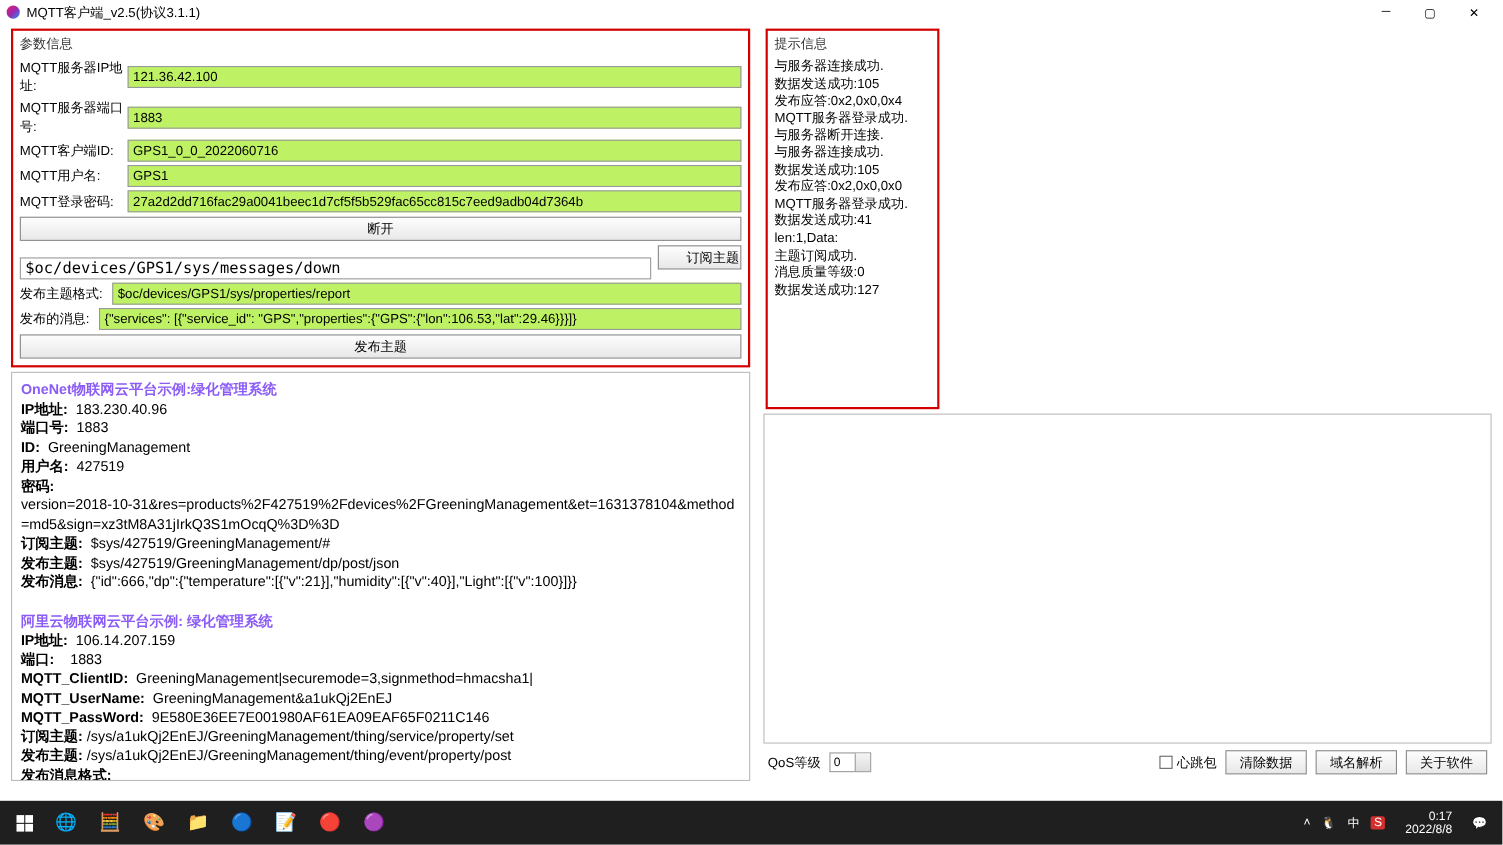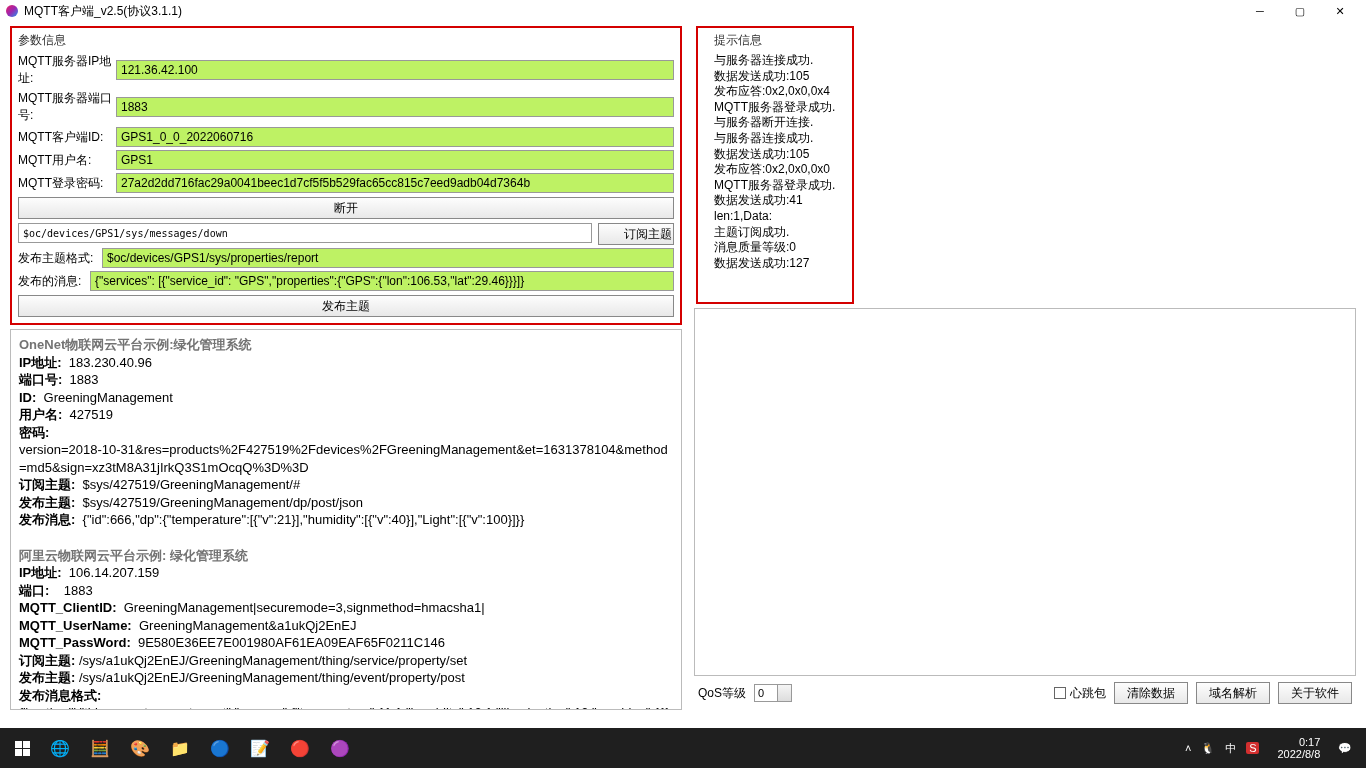--- a/index.html
+++ b/index.html
@@ -6,32 +6,32 @@
 body { background: #fff; width: 1366px; height: 768px; overflow: hidden; position: relative; }
 .titlebar { height: 22px; display: flex; align-items: center; padding: 0 6px; font-size: 12px; background: #fff; }
 .titlebar .app-icon { width: 12px; height: 12px; border-radius: 50%; background: linear-gradient(135deg, #e91e63, #9c27b0, #2196f3); margin-right: 6px; }
 .titlebar .spacer { flex: 1; }
 .win-controls { display: flex; }
 .win-controls div { width: 40px; height: 22px; display: flex; align-items: center; justify-content: center; font-size: 11px; }
 .main { display: flex; gap: 12px; padding: 4px 10px 0 10px; height: 688px; }
 .left-col { width: 672px; display: flex; flex-direction: column; justify-content: space-between; }
 .right-col { flex: 1; display: flex; flex-direction: column; }
 .params-box { border: 2px solid #d40000; padding: 4px 6px 6px 6px; }
-.hints-box { border: 2px solid #d40000; padding: 4px 16px; width: 158px; height: 278px; margin-left: 2px; }
+.hints-box { border: 2px solid #d40000; padding: 4px 6px; width: 158px; height: 346px; margin-left: 2px; }
 .box-title { font-size: 12px; color: #333; margin-bottom: 4px; }
 .form-row { display: flex; align-items: center; margin: 3px 0; font-size: 12px; }
 .form-row label { width: 98px; font-size: 12px; }
 .form-row input[type=text] { flex: 1; height: 20px; border: 1px solid #999; padding: 0 4px; font-size: 12px; font-family: Liberation Sans, sans-serif; background: #bef264; }
 .btn { height: 22px; border: 1px solid #888; background: linear-gradient(#fdfdfd, #e8e8e8); font-size: 12px; display: flex; align-items: center; justify-content: center; cursor: pointer; }
 .btn-wide { width: 100%; margin-top: 4px; }
 .sub-row { display: flex; gap: 6px; margin-top: 4px; }
-.sub-row input { flex: 1; height: 20px; border: 1px solid #999; padding: 0 4px; font-size: 10px; font-family: "SimSun", monospace; }
+.sub-row input { flex: 1; height: 20px; border: 1px solid #999; padding: 0 4px; font-size: 14px; font-family: "SimSun", monospace; margin-top: 11px; }
 .sub-row .btn { width: 76px; padding-left: 24px; }
 .examples { flex: 1; border: 1px solid #bbb; margin-top: 4px; padding: 6px 8px; font-size: 13px; line-height: 1.35; font-family: "SimSun", monospace; overflow: hidden; background: #fff; }
-.examples .hdr { color: #737373; font-weight: bold; }
+.examples .hdr { color: #8b5cf6; font-weight: bold; }
 .examples b { font-weight: bold; }
 .hints-box .msg-list { font-size: 12px; line-height: 1.3; font-family: "SimSun", monospace; }
 .right-big-box { border: 1px solid #bbb; flex: 1; margin-top: 4px; background: #fff; }
 .bottom-controls { display: flex; align-items: center; gap: 8px; padding: 6px 4px; font-size: 12px; }
 .spinner { width: 38px; height: 18px; border: 1px solid #999; background: #fff; position: relative; font-size: 11px; padding-left: 3px; display: flex; align-items: center; }
 .spinner::after { content: ""; position: absolute; right: 0; top: 0; width: 13px; height: 100%; border-left: 1px solid #999; background: linear-gradient(#f5f5f5, #ddd); }
 .ck { display: flex; align-items: center; gap: 4px; }
 .ck-box { width: 12px; height: 12px; border: 1px solid #666; background: #fff; }
 .small-btn { height: 22px; border: 1px solid #888; background: linear-gradient(#fdfdfd, #e8e8e8); font-size: 12px; padding: 0 12px; display: flex; align-items: center; justify-content: center; min-width: 72px; }
 .taskbar { position: absolute; bottom: 0; left: 0; right: 0; height: 40px; background: #1f1f1f; display: flex; align-items: center; padding: 0 4px; color: #fff; font-size: 11px; }

